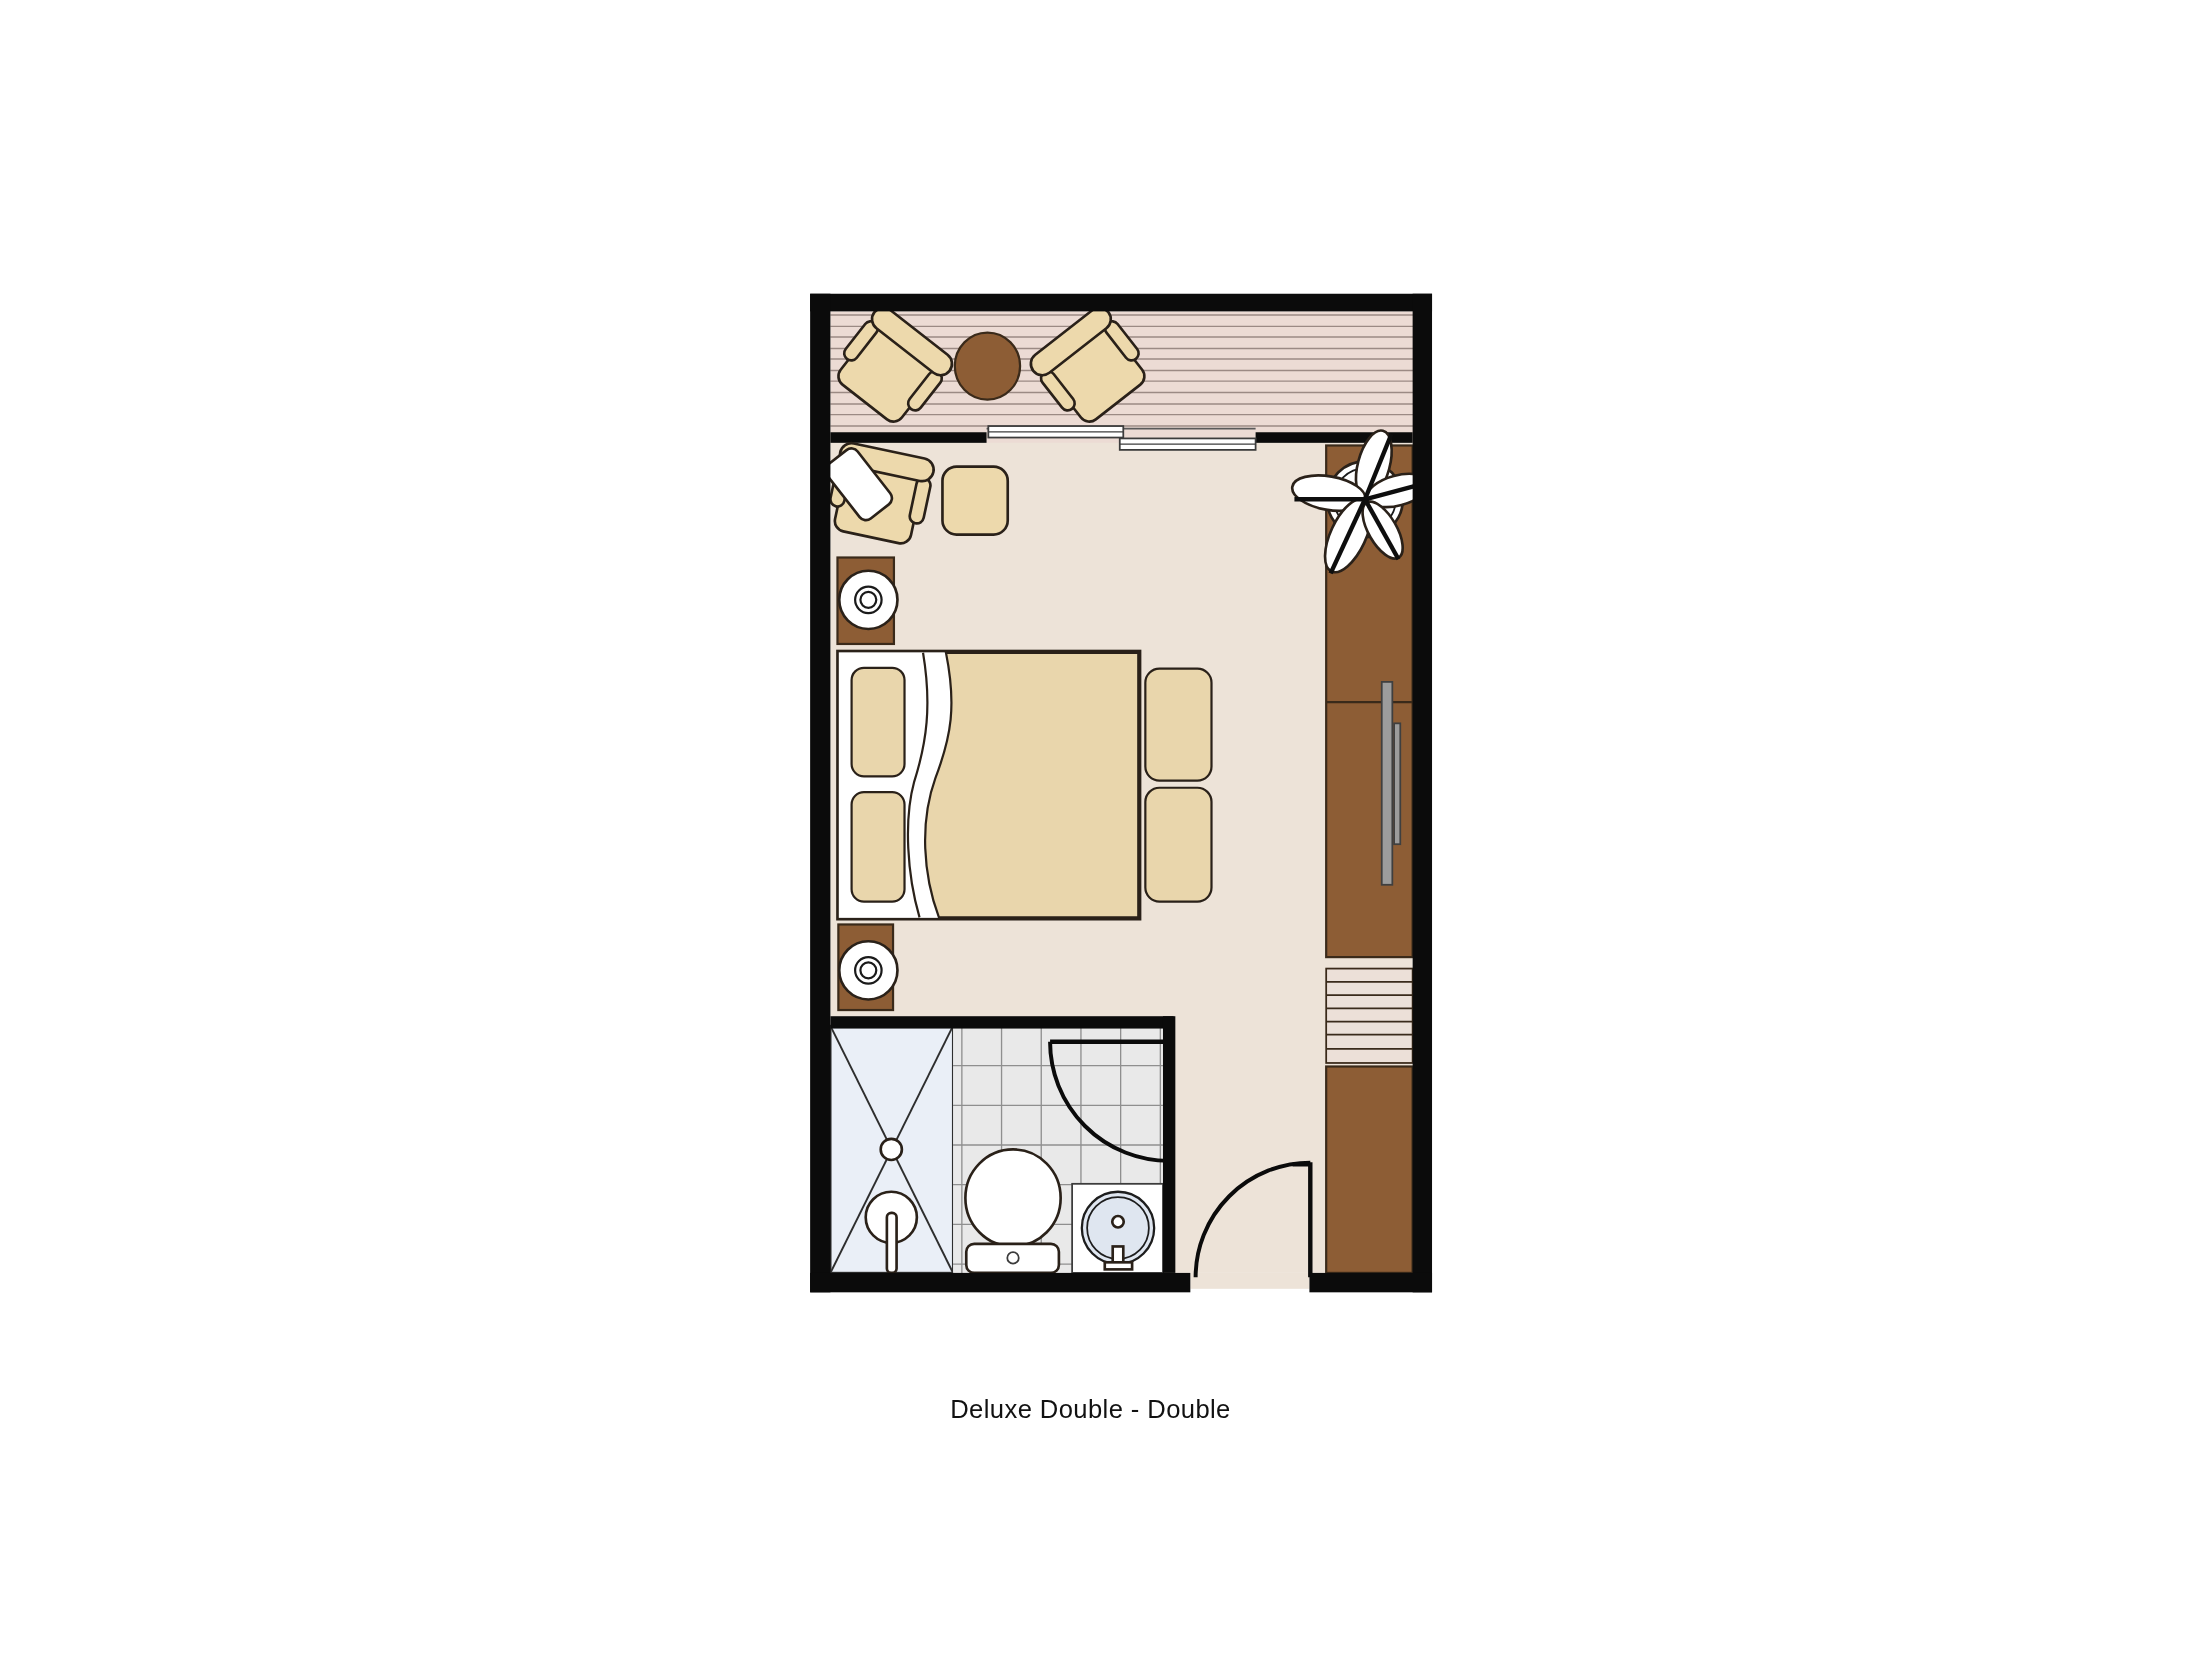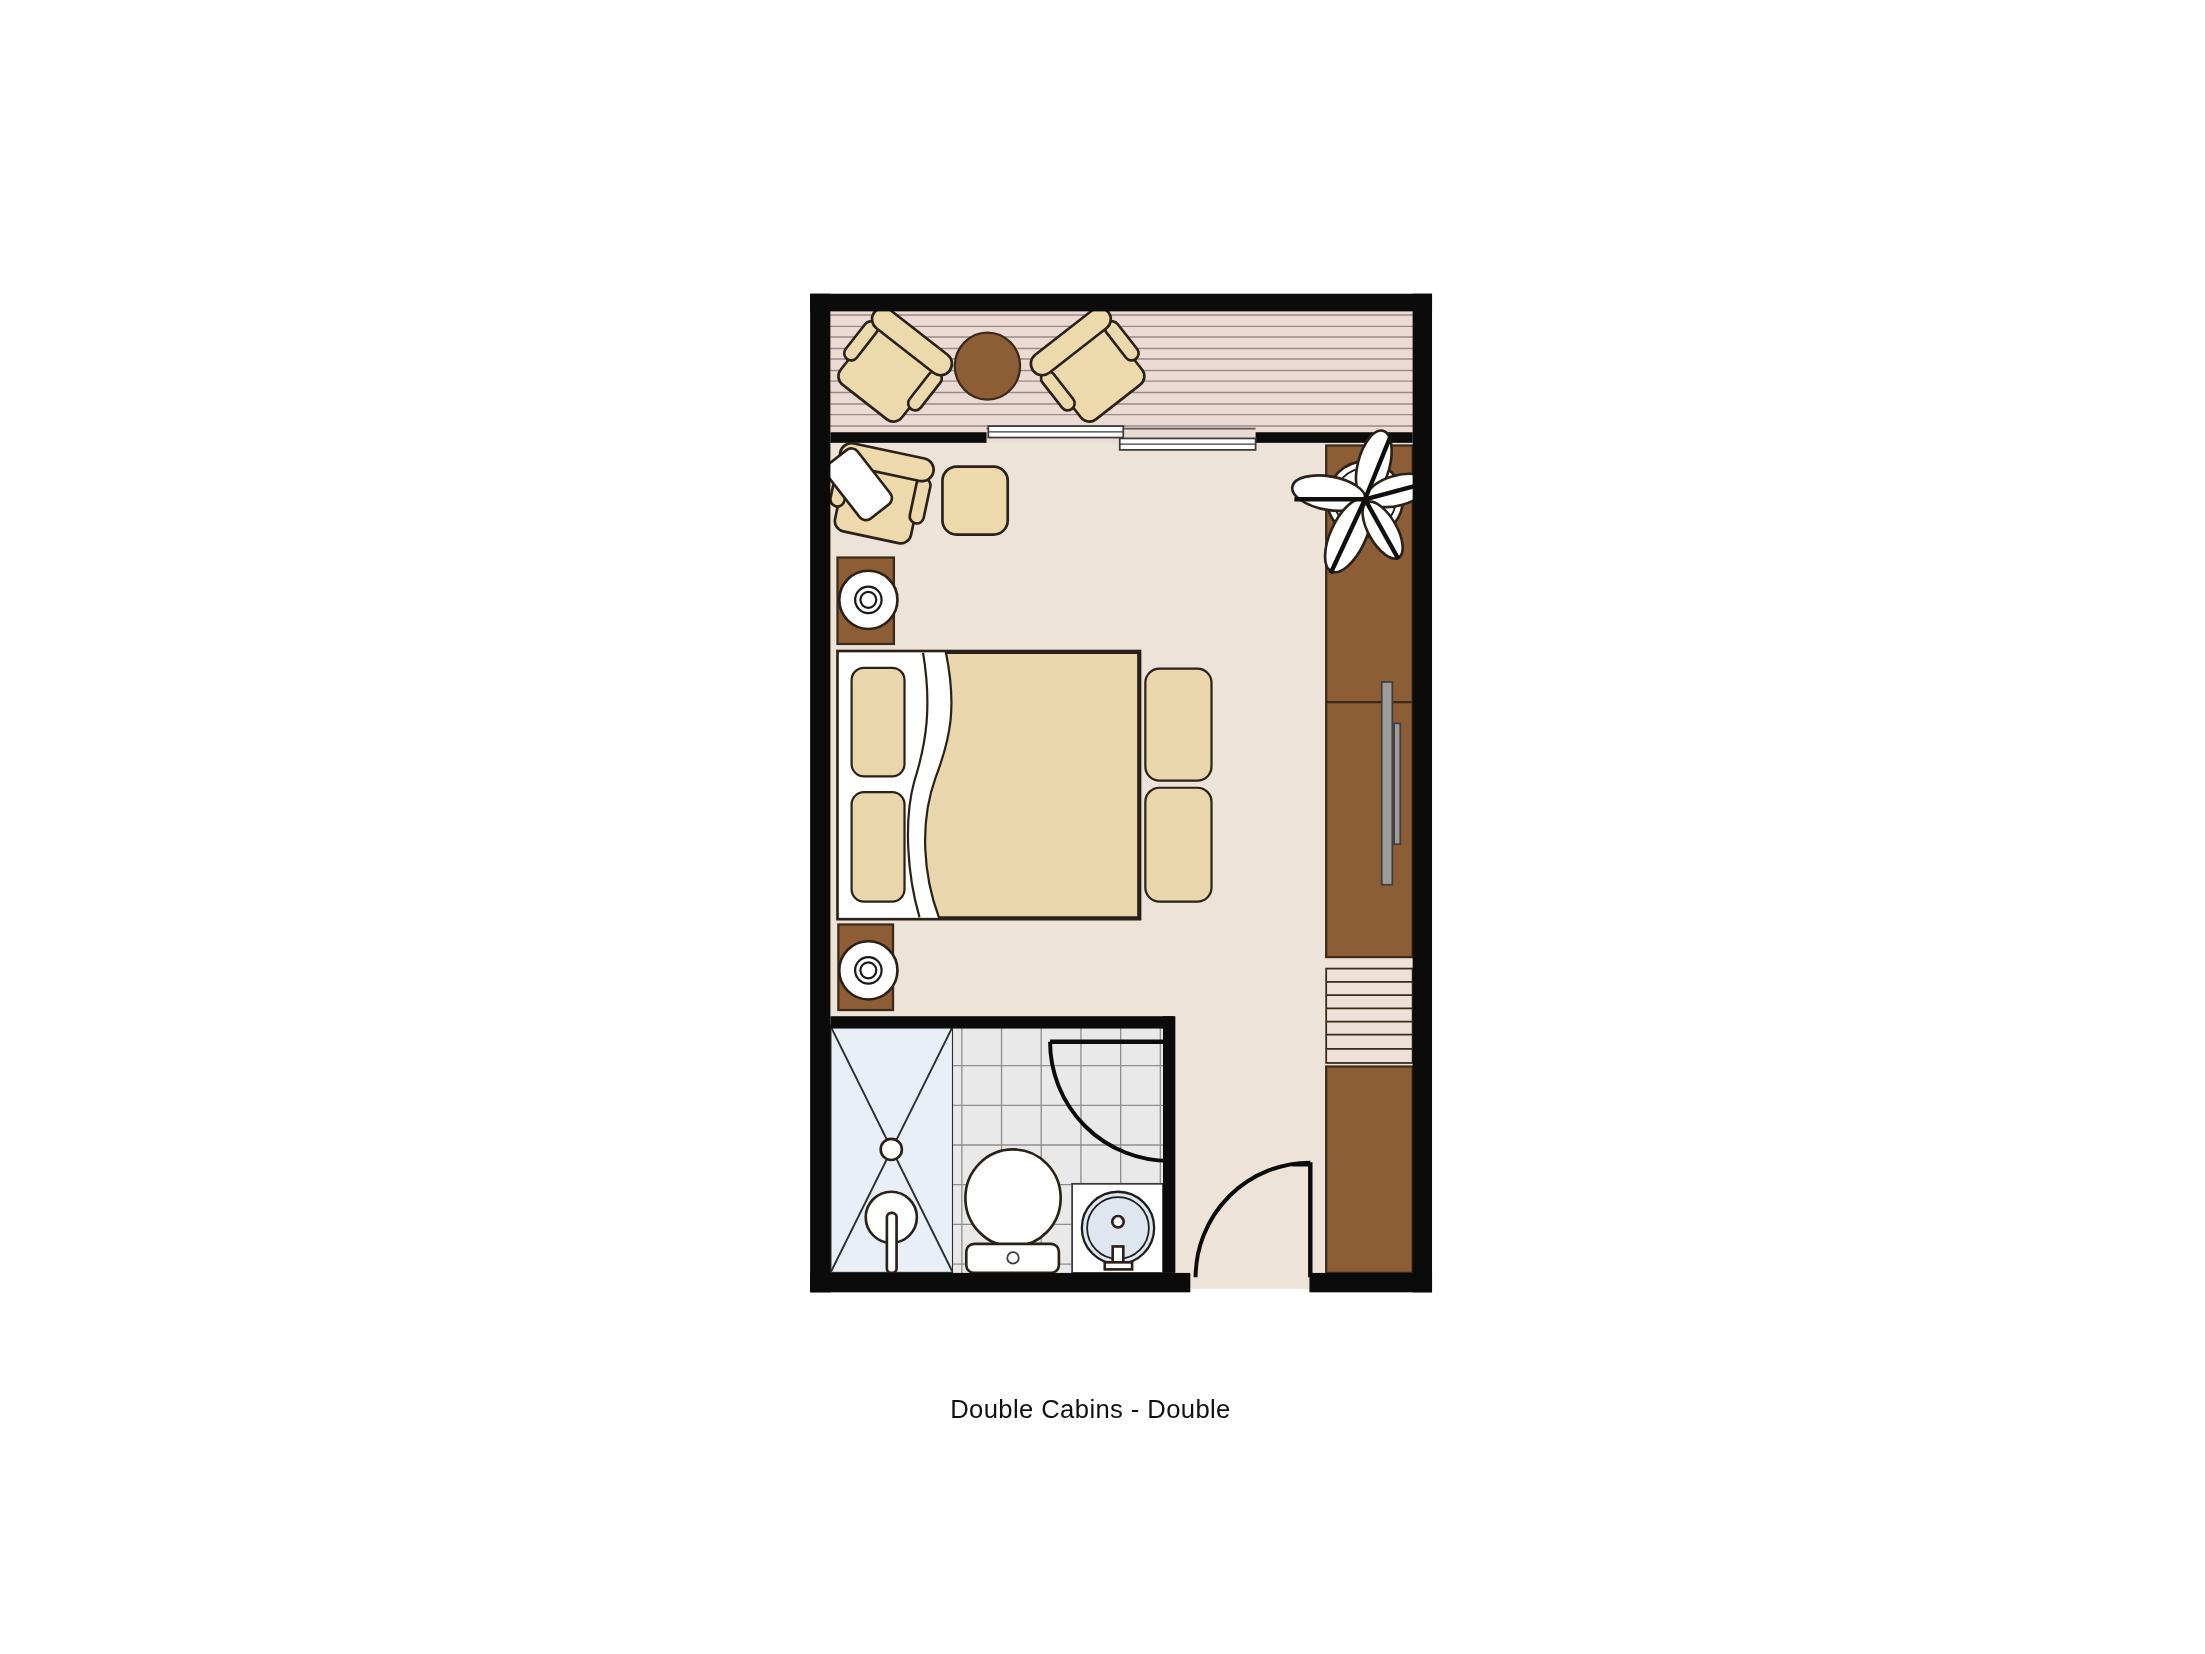--- a/index.html
+++ b/index.html
@@ -220,14 +220,14 @@
     <rect class="wall" x="1601" y="333" width="22" height="1132"></rect>
     <rect class="wall" x="918" y="1443" width="431" height="22"></rect>
     <rect class="wall" x="1484" y="1443" width="139" height="22"></rect>
     <rect class="wall" x="941" y="1152" width="389" height="14"></rect>
     <rect class="wall" x="1318" y="1152" width="14" height="291"></rect>
   </g>
 
 </svg>
 </div>
 
-<div class="caption">Double Cabins - Double</div>
+<div class="caption">Deluxe Double - Double</div>
 
 
 </body></html>

